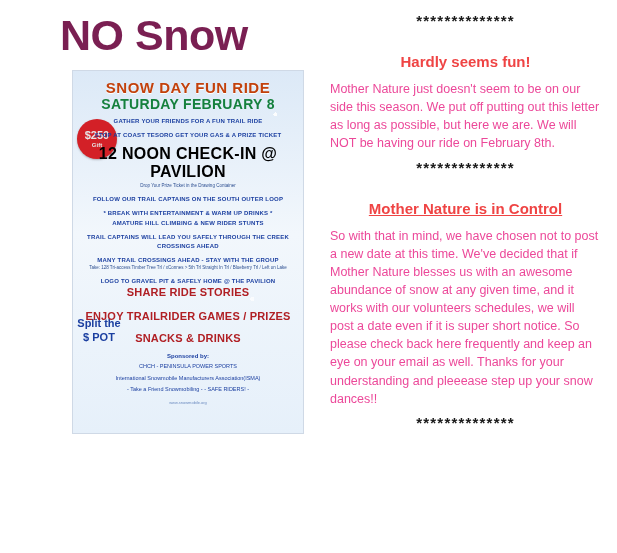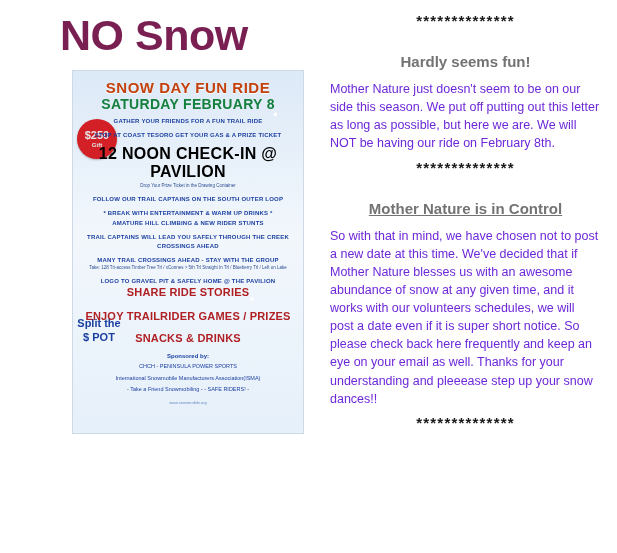--- a/index.html
+++ b/index.html
@@ -173,31 +173,31 @@
     color: #1b1b1b;
     font-size: 15px;
     letter-spacing: 1.2px;
     text-align: center;
     font-weight: bold;
     margin: 6px 0 10px 0;
     white-space: nowrap;
     overflow: hidden;
   }
   .sect-head {
-    color: #737373;
+    color: #ef4444;
     font-size: 15px;
     font-weight: bold;
     text-align: center;
     margin: 24px 0 10px 0;
   }
   .sect-head.left { text-align: center; text-decoration: underline; }
   .body-text {
     font-size: 12.5px;
     line-height: 1.45;
-    color: #6d28d9;
+    color: #ec4899;
     margin: 0 0 4px 0;
   }
 </style>
 </head>
 <body>
 
 <div class="page">
 
   <div class="left-col">
 

